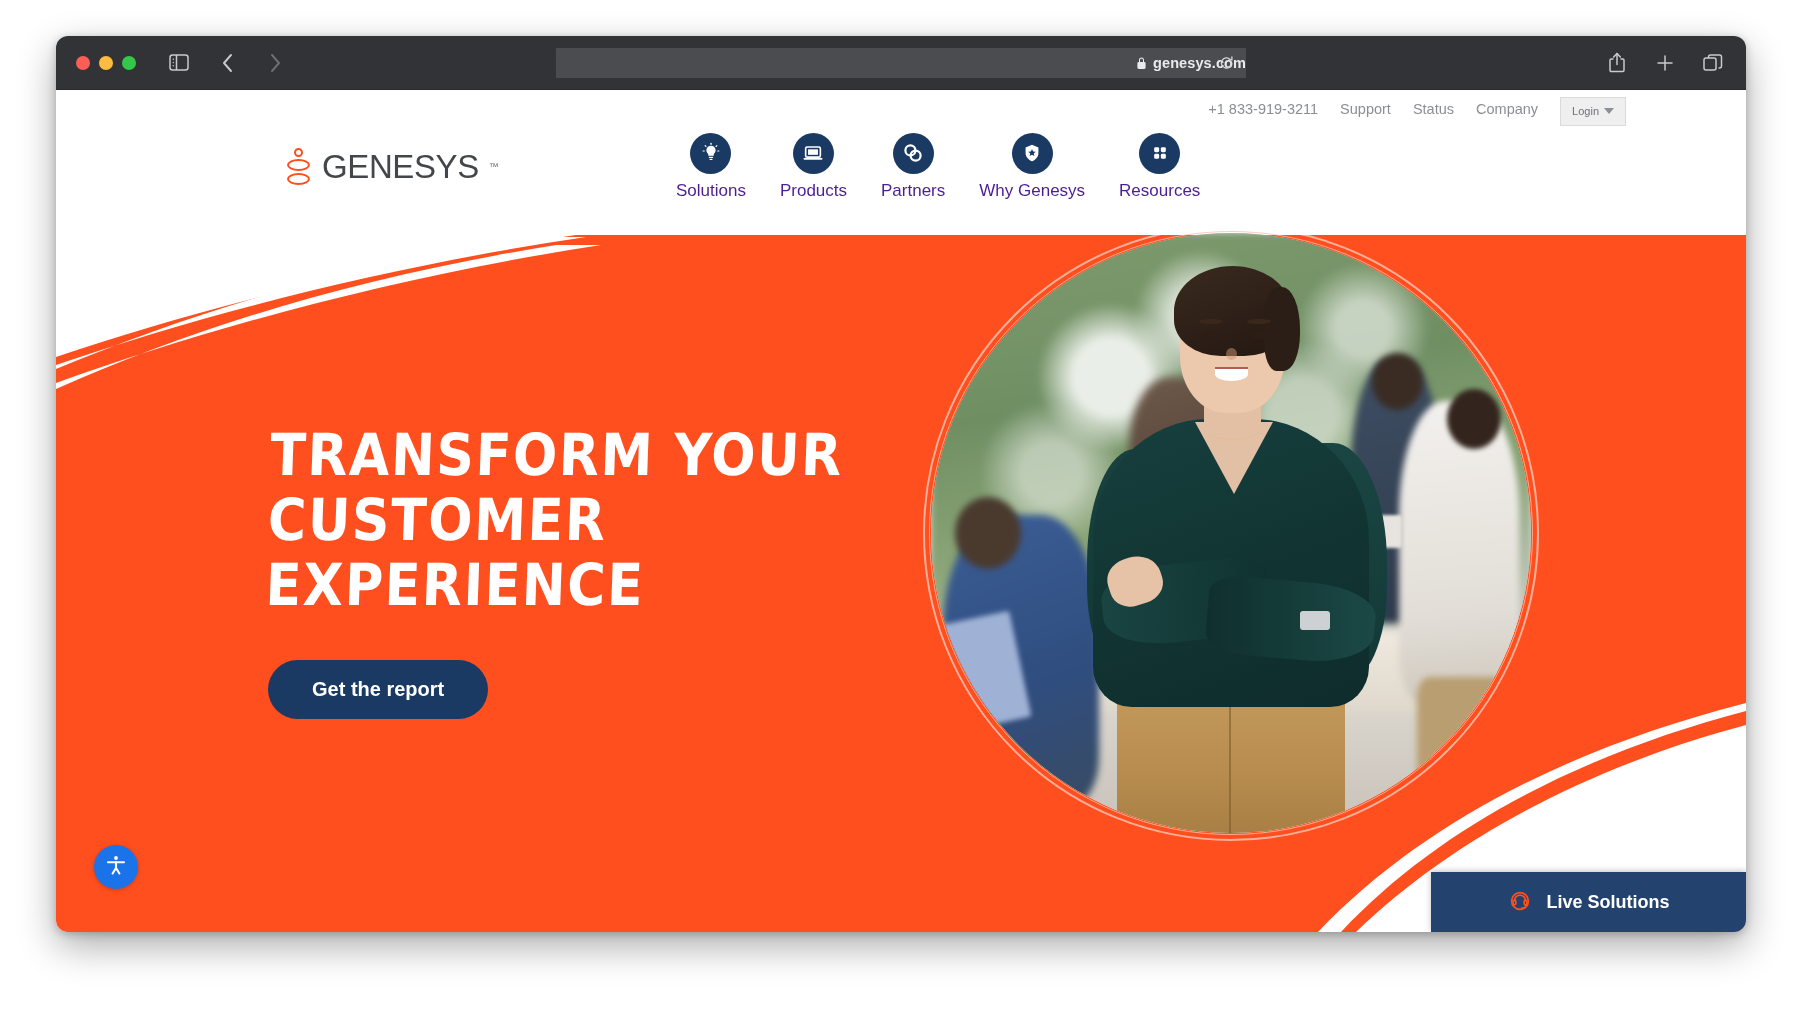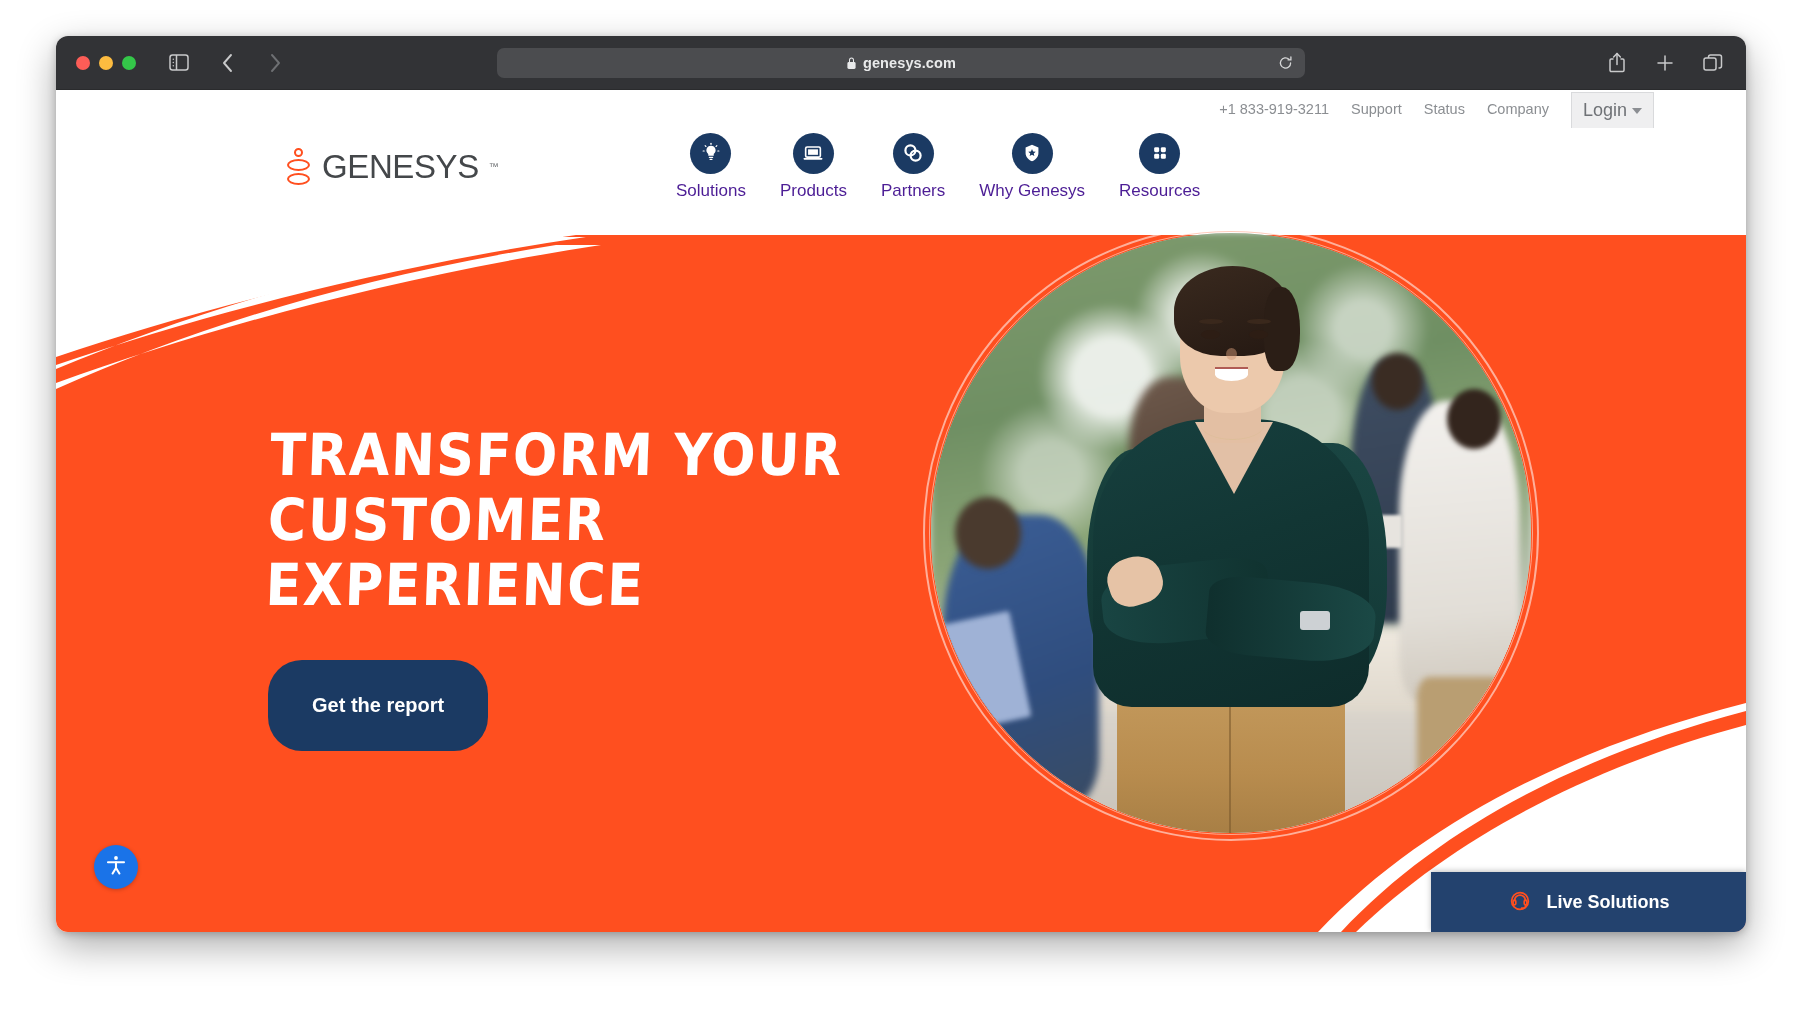--- a/index.html
+++ b/index.html
@@ -53,27 +53,27 @@
   .chrome-icon.dim { color: #6e7073; }
 
   .nav-group { display: flex; align-items: center; gap: 22px; margin-left: 30px; }
 
   .shield-wrap { margin-left: auto; }
 
   .url-field {
     position: absolute;
     left: 50%;
     transform: translateX(-50%);
-    width: 808px;
+    width: 690px;
     height: 30px;
     background: #4b4c4f;
-    border-radius: 7px;
-    display: flex;
-    align-items: center;
-    justify-content: center;
+    border-radius: 1px;
+    display: flex;
+    align-items: center;
+    justify-content: flex-end;
     gap: 6px;
   }
   .url-text {
     color: #e9eaeb;
     font-size: 14.5px;
     font-weight: bold;
     letter-spacing: 0.1px;
   }
   .lock-icon { color: #e9eaeb; display: flex; }
   .reload-btn {
@@ -102,35 +102,35 @@
     overflow: hidden;
   }
 
   
   .utility-bar {
     position: relative;
     height: 38px;
     display: flex;
     align-items: center;
     justify-content: flex-end;
-    padding-right: 92px;
+    padding-right: 120px;
     gap: 22px;
     font-size: 14.5px;
     color: #8b8e92;
   }
   .utility-bar .u-item { white-space: nowrap; cursor: pointer; }
   .login-box {
     border: 1px solid #d9dadc;
     background: #efeff0;
     padding: 7px 11px 8px 11px;
     display: flex;
     align-items: center;
     gap: 5px;
     color: #6f7276;
-    font-size: 18px;
+    font-size: 11px;
     margin-top: 4px;
   }
   .caret { width: 0; height: 0; border-left: 5px solid transparent; border-right: 5px solid transparent; border-top: 6px solid #8b8e92; }
 
   
   .site-header {
     position: relative;
     height: 77px;
     display: flex;
     align-items: center;
@@ -259,21 +259,21 @@
   }
   .cta-btn {
     margin-top: 42px;
     display: inline-block;
     background: #1b3A63;
     color: #ffffff;
     font-size: 20px;
     font-weight: bold;
     border: none;
     border-radius: 34px;
-    padding: 34px 44px;
+    padding: 18px 44px;
     cursor: pointer;
   }
 
   
   .hero-photo {
     position: absolute;
     right: 215px;
     top: 28px;
     width: 600px;
     height: 600px;

